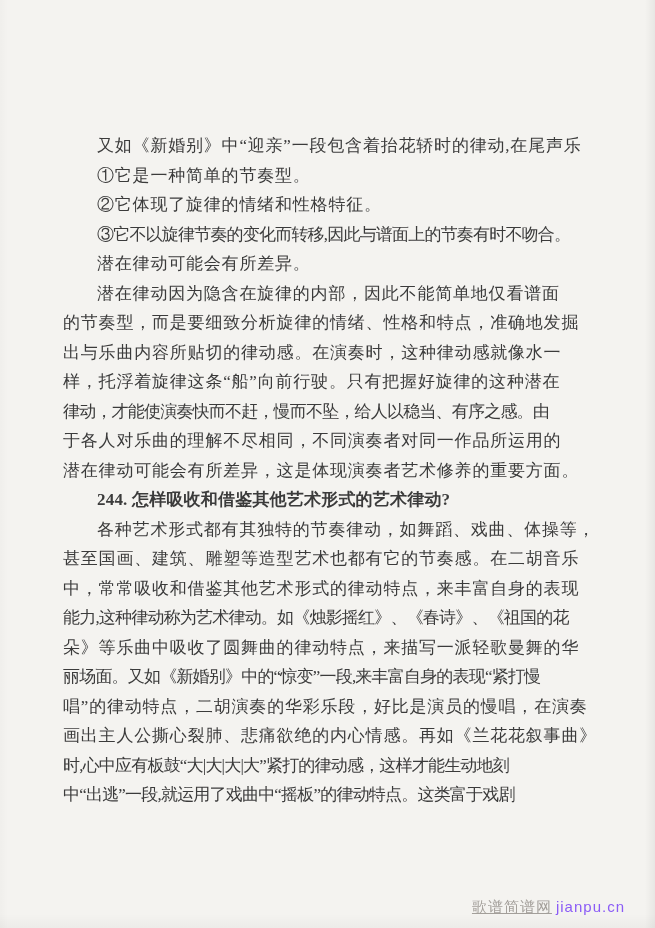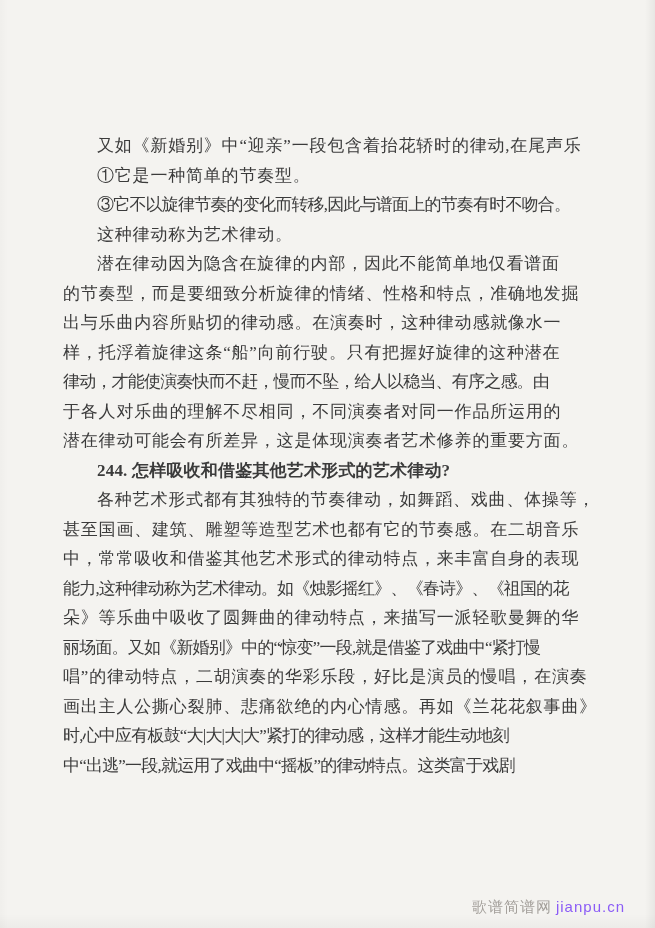--- a/index.html
+++ b/index.html
@@ -58,37 +58,38 @@
   .footer .sep { display: inline-block; width: 4px; }
 </style>
 </head>
 <body style="background: rgb(244, 243, 240);">
 
 <div class="page-shade"></div>
 
 <div class="text-block" style="color: rgb(59, 59, 59);">
     <div class="line ind">又如《新婚别》中“迎亲”一段包含着抬花轿时的律动,在尾声乐</div>
     <div class="line ind">①它是一种简单的节奏型。</div>
+    <div class="line ind">②它体现了旋律的情绪和性格特征。</div>
     <div class="line ind tight">③它不以旋律节奏的变化而转移,因此与谱面上的节奏有时不吻合。</div>
-    <div class="line ind">这种律动称为艺术律动。</div>
+    <div class="line ind">潜在律动可能会有所差异。</div>
     <div class="line ind">潜在律动因为隐含在旋律的内部，因此不能简单地仅看谱面</div>
     <div class="line">的节奏型，而是要细致分析旋律的情绪、性格和特点，准确地发掘</div>
     <div class="line">出与乐曲内容所贴切的律动感。在演奏时，这种律动感就像水一</div>
     <div class="line">样，托浮着旋律这条“船”向前行驶。只有把握好旋律的这种潜在</div>
     <div class="line tight">律动，才能使演奏快而不赶，慢而不坠，给人以稳当、有序之感。由</div>
     <div class="line">于各人对乐曲的理解不尽相同，不同演奏者对同一作品所运用的</div>
     <div class="line">潜在律动可能会有所差异，这是体现演奏者艺术修养的重要方面。</div>
     <div class="line ind bold">244. 怎样吸收和借鉴其他艺术形式的艺术律动?</div>
     <div class="line ind">各种艺术形式都有其独特的节奏律动，如舞蹈、戏曲、体操等，</div>
     <div class="line">甚至国画、建筑、雕塑等造型艺术也都有它的节奏感。在二胡音乐</div>
     <div class="line">中，常常吸收和借鉴其他艺术形式的律动特点，来丰富自身的表现</div>
     <div class="line tight">能力,这种律动称为艺术律动。如《烛影摇红》、《春诗》、《祖国的花</div>
     <div class="line">朵》等乐曲中吸收了圆舞曲的律动特点，来描写一派轻歌曼舞的华</div>
-    <div class="line tight">丽场面。又如《新婚别》中的“惊变”一段,就是借鉴了戏曲中“紧打慢</div>
+    <div class="line tight">丽场面。又如《新婚别》中的“惊变”一段,来丰富自身的表现“紧打慢</div>
     <div class="line">唱”的律动特点，二胡演奏的华彩乐段，好比是演员的慢唱，在演奏</div>
     <div class="line">画出主人公撕心裂肺、悲痛欲绝的内心情感。再如《兰花花叙事曲》</div>
     <div class="line tight">时,心中应有板鼓“大|大|大|大”紧打的律动感，这样才能生动地刻</div>
     <div class="line tight">中“出逃”一段,就运用了戏曲中“摇板”的律动特点。这类富于戏剧</div>
   </div>
 
 <div class="footer">
-  <span style="color: rgb(163, 159, 154);">歌谱简谱网</span><span class="sep"></span><span style="color: #8b5cf6;">jianpu.cn</span>
+  <span style="color: rgb(163, 159, 154); text-decoration: underline;">歌谱简谱网</span><span class="sep"></span><span style="color: #8b5cf6;">jianpu.cn</span>
 </div>
 
 </body></html>

